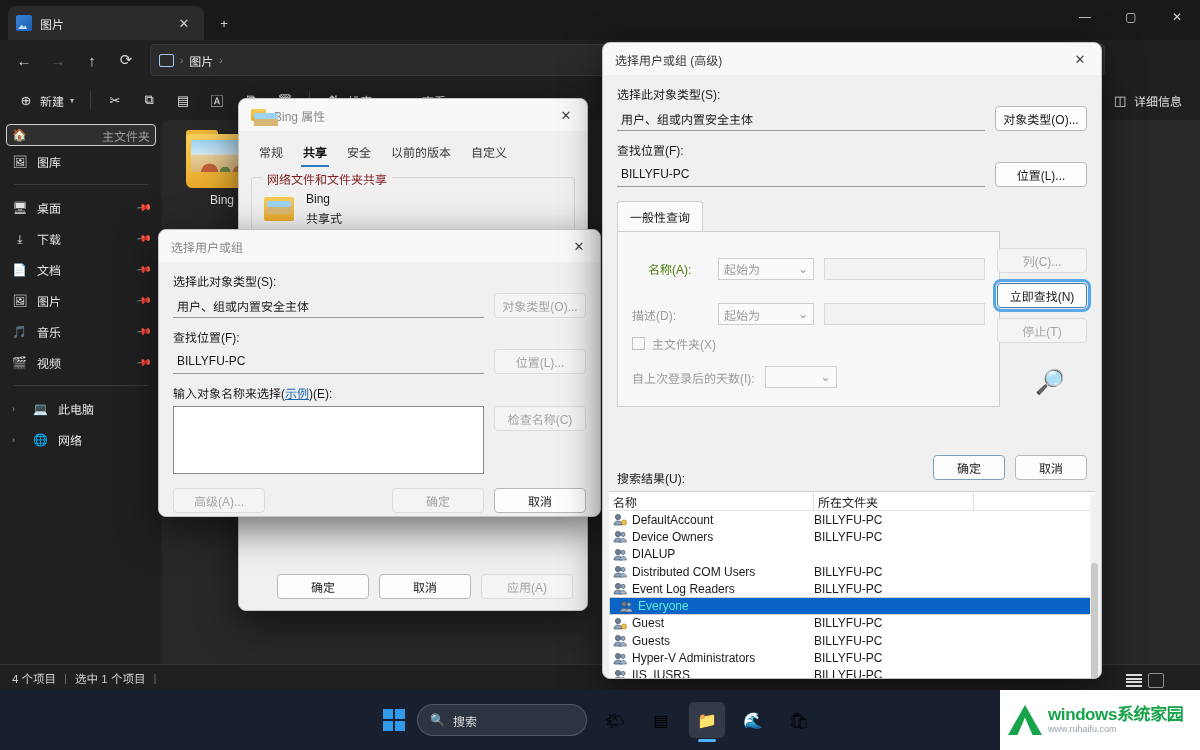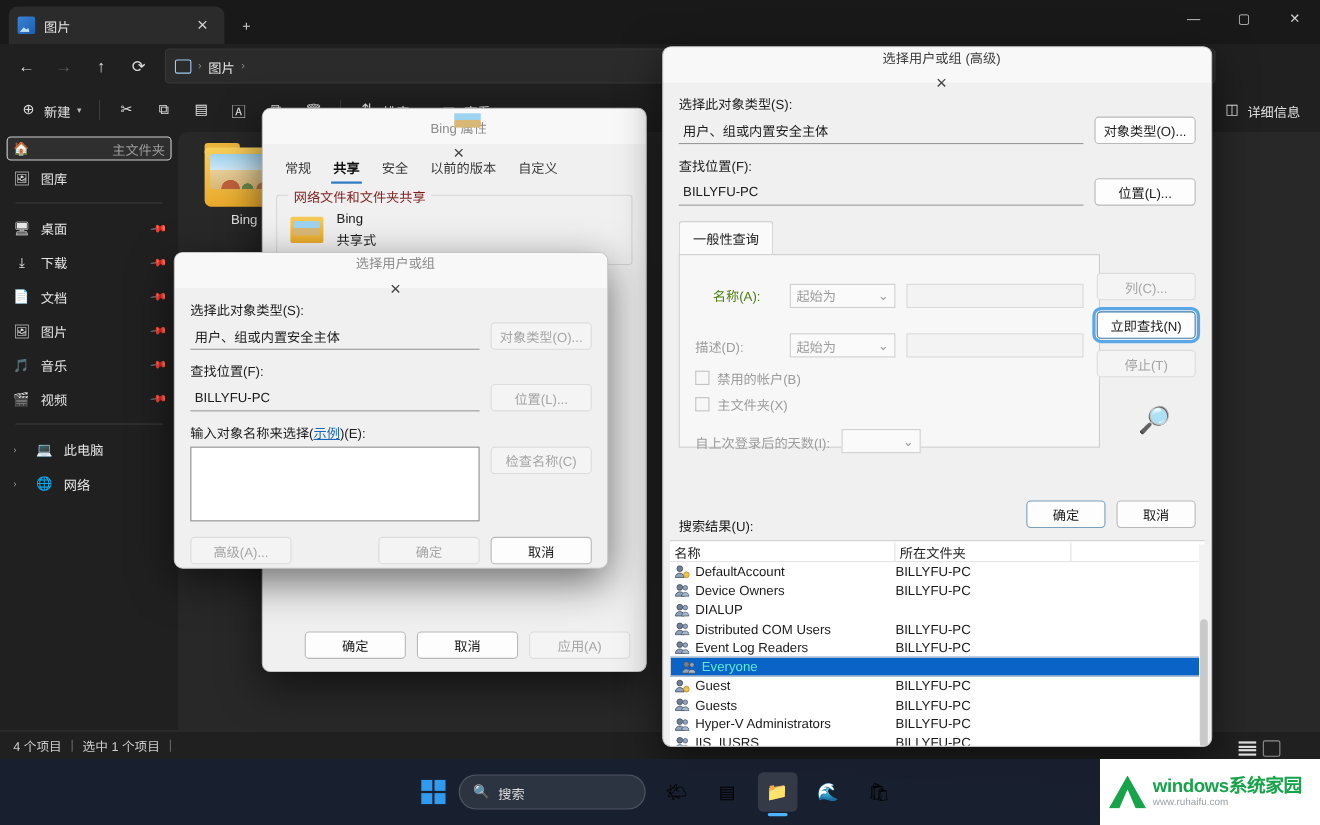--- a/index.html
+++ b/index.html
@@ -121,21 +121,21 @@
   .stsep { color:#6a6a6a; }
 
   
   .dlg {
     position: absolute; background: #f0f0f0; border: 1px solid #c4c4c4;
     border-radius: 8px; box-shadow: 0 12px 38px rgba(0,0,0,.55);
     font-size: 12px; color: #1a1a1a; overflow: hidden;
   }
   .dlg-title {
     height: 32px; display:flex; align-items:center; padding: 0 4px 0 12px; gap:8px;
-    background: #f8f8f8; font-size: 12px; color:#3c3c3c;flex-direction:column;
+    background: #f8f8f8; font-size: 12px; color:#3c3c3c;
   }
   .dlg-title.inactive { color: #8b8b8b; }
   .dlg-title .t { flex:1; }
   .dlg-x { width:34px;height:30px;display:flex;align-items:center;justify-content:center;
            font-size:13px;color:#444; }
   .dlg-body { padding: 10px 14px 12px 14px; background:#f0f0f0; }
 
   .lbl { font-size: 12px; color:#1b1b1b; margin-bottom: 4px; display:block; }
   .row { display:flex; align-items:center; gap: 10px; }
   .fld {
@@ -168,21 +168,21 @@
   }
   .shareitem { display:flex; align-items:center; gap: 12px; }
   .sfolder { width:30px;height:24px;border-radius:2px;background:linear-gradient(180deg,#f7cb59,#e8a92b);position:relative; }
   .sfolder::after{content:"";position:absolute;left:3px;top:4px;width:24px;height:13px;
     background:linear-gradient(180deg,#9ed3f0 0 45%,#d9b877 46% 100%);}
   .sharetxt { display:flex; flex-direction:column; gap:3px; }
   .props-btnrow { position:absolute; left:0; right:0; bottom:0; height:48px; background:#f0f0f0;
                   display:flex; align-items:center; justify-content:flex-end; gap:10px; padding: 0 14px; }
 
   
-  #selusr { left: 158px; top: 229px; width: 395px; height: 288px; }
+  #selusr { left: 158px; top: 229px; width: 443px; height: 288px; }
   .bigbox { height: 68px; background:#fff; border:1px solid #8a8a8a; }
   .linklike { color:#1a66b5; text-decoration: underline; }
   .selusr-foot { display:flex; align-items:center; margin-top: 14px; }
 
   
   #adv { left: 602px; top: 42px; width: 500px; height: 637px; }
   .adv-top { padding: 10px 14px 6px 14px; }
   .qtab-strip { margin: 8px 14px 0 14px; display:flex; }
   .qtab { padding: 6px 12px; border:1px solid #cfcfcf; border-bottom:none; background:#fafafa;
           font-size:12px; border-radius:3px 3px 0 0; }
@@ -508,24 +508,20 @@
       <div class="qrow">
         <span class="lbl" style="margin:0;color:#9c9c9c">描述(D):</span>
         <div class="sel">
           <span>起始为</span>
           <span>⌄</span>
         </div>
         <div class="txtdis"></div>
       </div>
       <div class="cbrow">
         <span class="cbx"></span>
-        <span>禁用的帐户(B)</span>
-      </div>
-      <div class="cbrow">
-        <span class="cbx"></span>
         <span>主文件夹(X)</span>
       </div>
       <div class="dayrow">
         <span>自上次登录后的天数(I):</span>
         <div class="sel" style="width:72px">
           <span></span>
           <span>⌄</span>
         </div>
       </div>
     </div>

